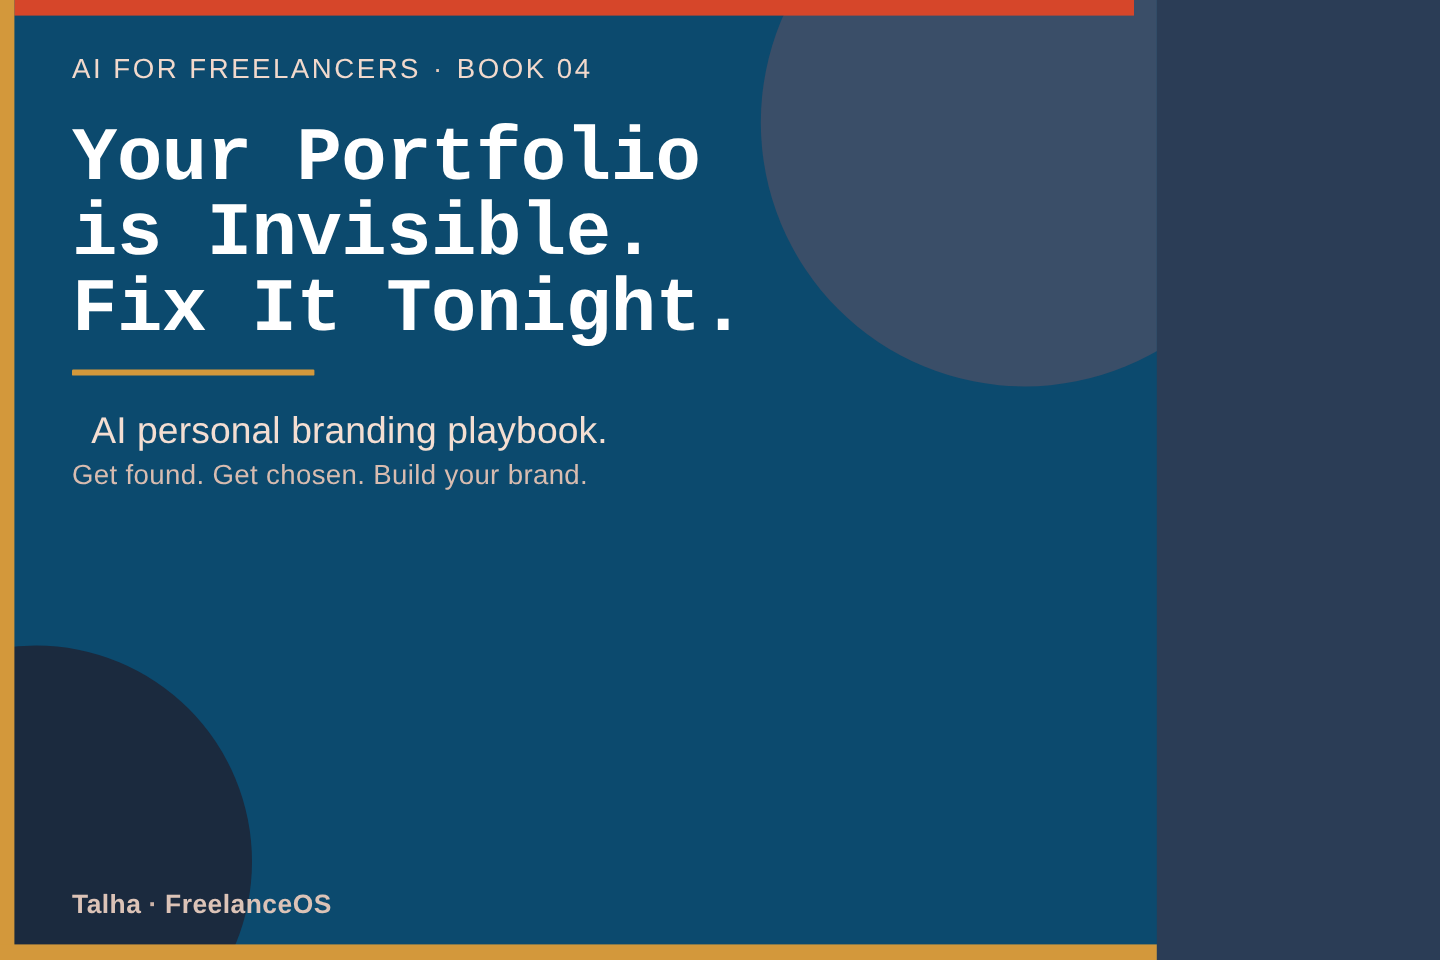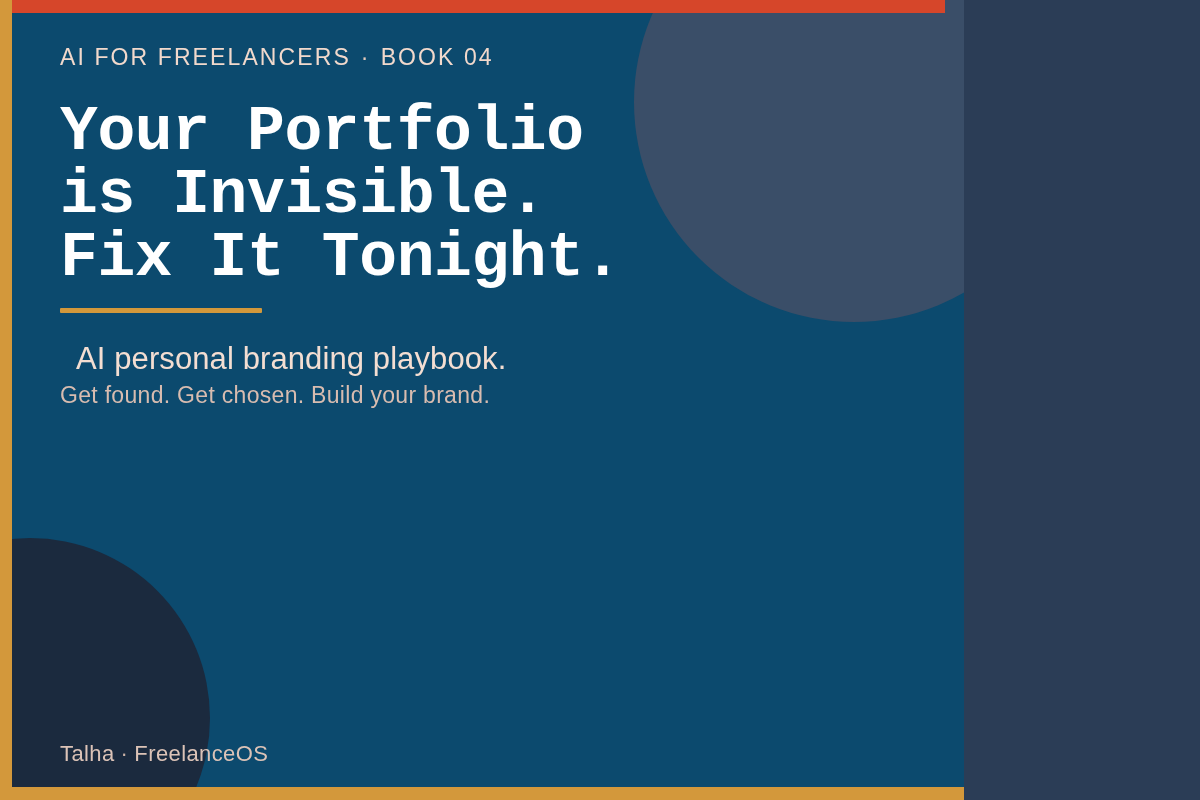--- a/index.html
+++ b/index.html
@@ -149,21 +149,21 @@
     color: #d8bcb0;
     letter-spacing: 0.3px;
     white-space: nowrap;
   }
 
   .footer {
     position: absolute;
     left: 0;
     top: 741px;
     font-size: 22px;
-    font-weight: 400;
+    font-weight: 700;
     color: #dcc3b7;
     letter-spacing: 0.4px;
     white-space: nowrap;
   }
   .footer .dot {
     padding: 0 6px;
     color: #cdb3a7;
   }
 </style>
 </head>

